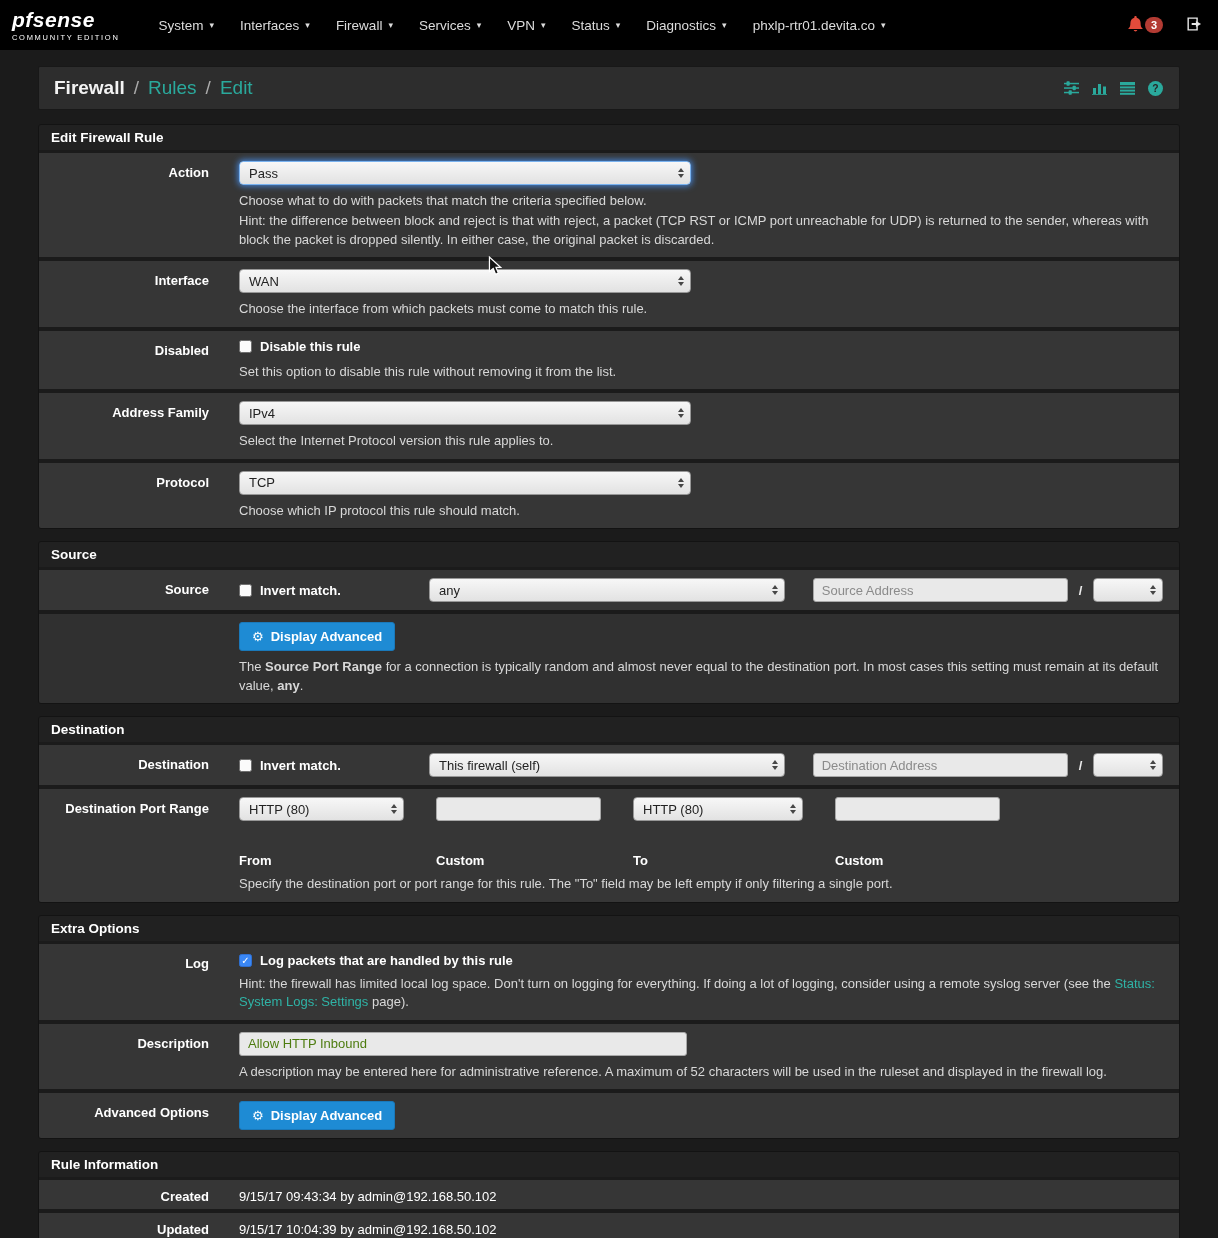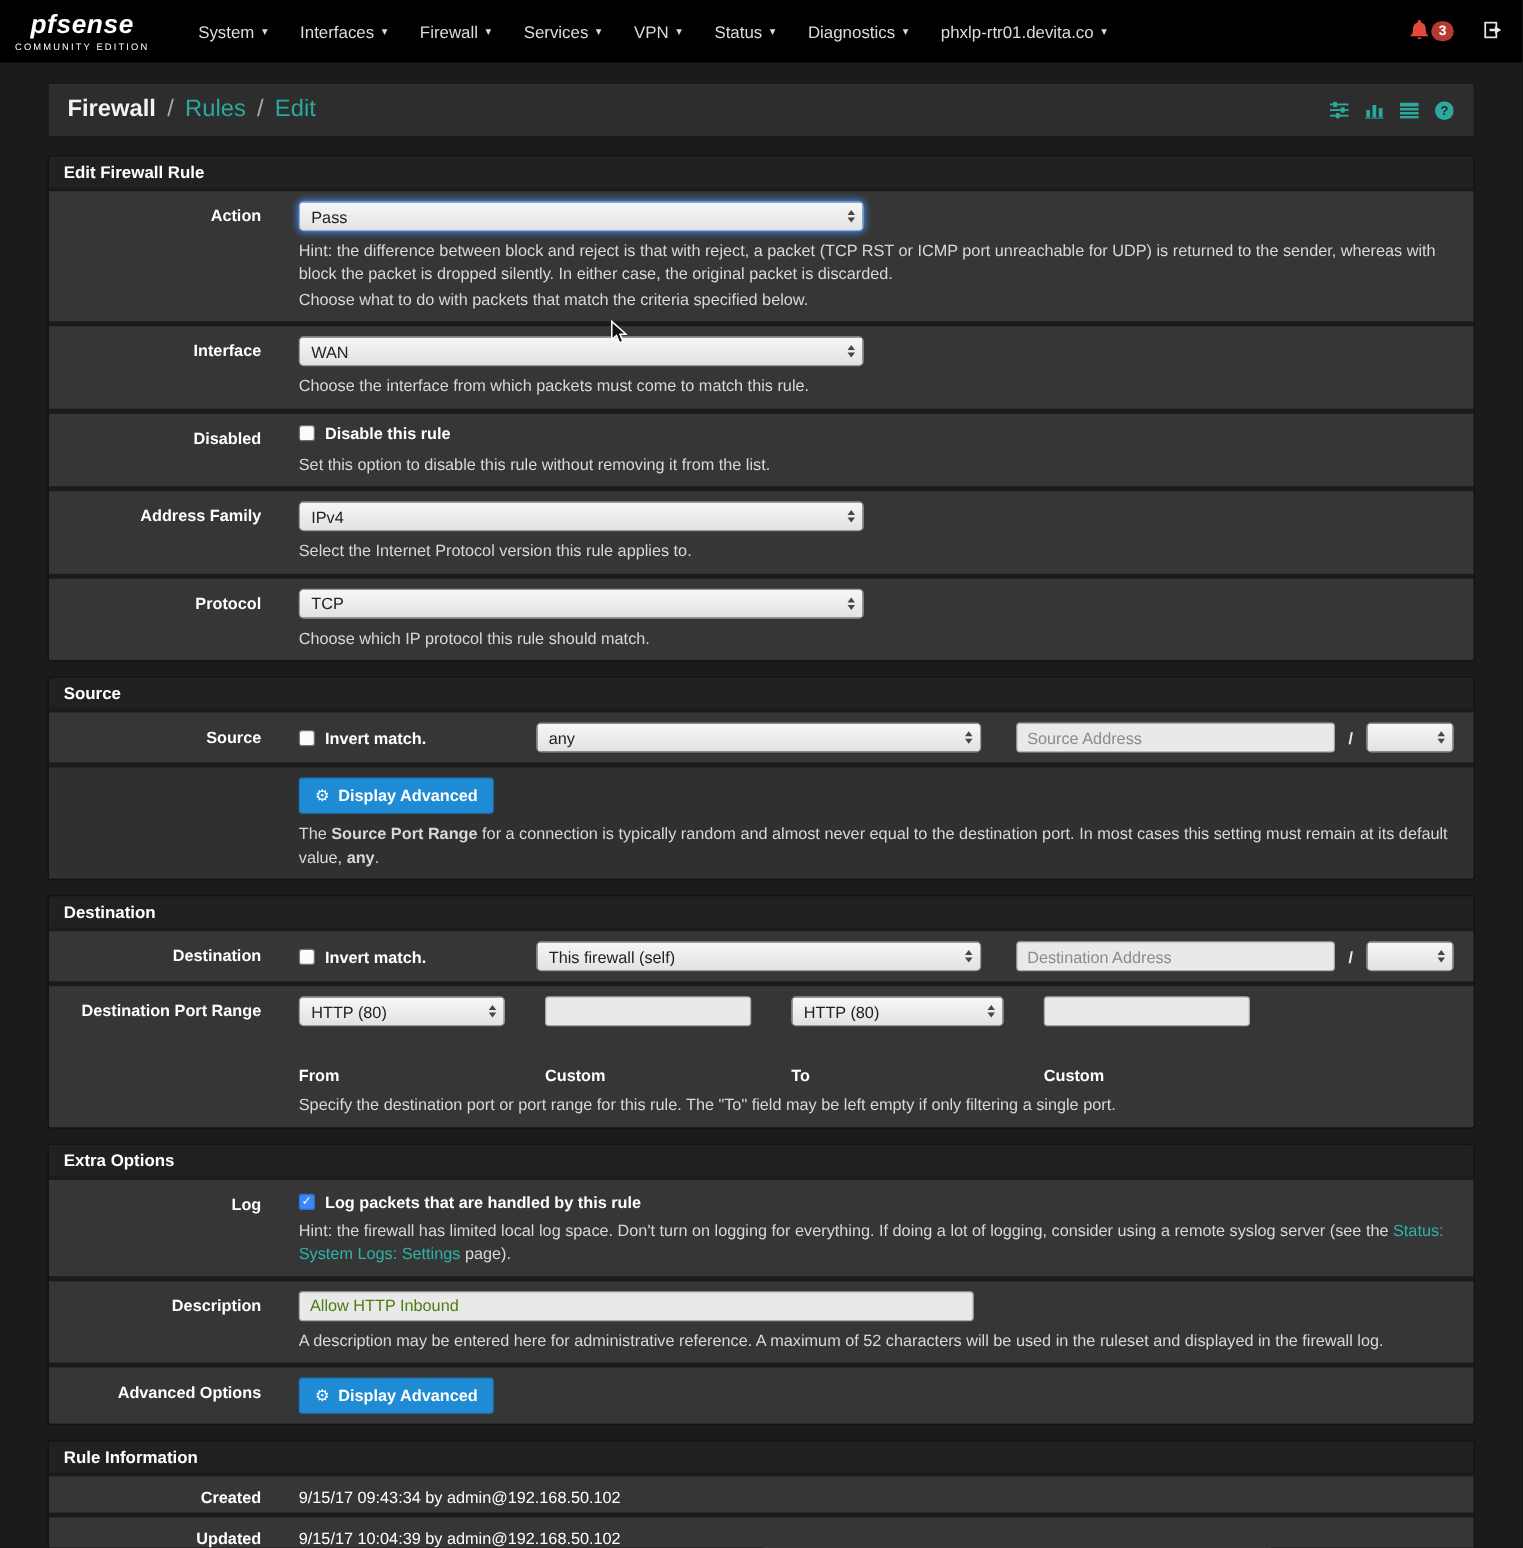--- a/index.html
+++ b/index.html
@@ -4,21 +4,21 @@
 <style>
   * { box-sizing: border-box; margin: 0; padding: 0; }
   html { background: #101010; }
   body {
     width: 1218px; height: 1238px; margin: 0 auto; position: relative; overflow: hidden;
     background: #1b1b1b; color: #d9d9d9;
     font-family: "Liberation Sans", "DejaVu Sans", sans-serif; font-size: 13px;
   }
 
   
-  .navbar { height: 50px; background: #000; display: flex; align-items: center; padding: 0 16px 0 12px; text-align: center; }
+  .navbar { height: 50px; background: #000; display: flex; align-items: center; padding: 0 16px 0 12px; }
   .brand { margin-right: 26px; cursor: pointer; }
   .brand-name { color: #fff; font-size: 21px; font-weight: bold; font-style: italic; letter-spacing: .5px; line-height: 1; }
   .brand-sub { color: #fff; font-size: 7.5px; letter-spacing: 1.7px; margin-top: 3px; white-space: nowrap; }
   .nav-items { list-style: none; display: flex; align-items: center; height: 100%; flex: 1; }
   .nav-items li { color: #dcdcdc; padding: 0 13px; height: 100%; display: flex; align-items: center; gap: 6px; cursor: pointer; font-size: 13.5px; white-space: nowrap; }
   .caret { font-style: normal; font-size: 9px; color: #dcdcdc; line-height: 1; }
   .nav-right { display: flex; align-items: center; gap: 24px; }
   .bell-wrap { display: flex; align-items: center; cursor: pointer; }
   .badge { background: #b33b33; color: #fff; border-radius: 9px; min-width: 18px; height: 16px; padding: 0 5px; font-size: 11px; display: inline-flex; align-items: center; justify-content: center; margin-left: 2px; font-weight: bold; }
   .logout { cursor: pointer; display: flex; align-items: center; }
@@ -59,21 +59,21 @@
   .sel-arrows .dn { width: 0; height: 0; border-left: 3.5px solid transparent; border-right: 3.5px solid transparent; border-top: 4px solid #464646; }
   .select.lg { width: 452px; }
   .select.w-type { width: 358px; margin-right: 28px; }
   .select.w-mask { width: 70px; }
   .select.focused { border-color: #79b2ef; box-shadow: 0 0 6px 1px rgba(72,150,255,.85); }
 
   
   .tinput { background: #e9e9e9; border: 1px solid #a8a8a8; border-radius: 3px; height: 24px; padding: 0 8px; font-size: 13px; color: #4d7c0f; font-family: inherit; width: 100%; }
   .tinput::placeholder { color: #8b8b8b; opacity: 1; }
   .w-addr { width: 255px; flex: 0 0 255px; }
-  .w-desc { width: 540px; }
+  .w-desc { width: 448px; }
   .slash { margin: 0 11px; color: #eee; font-weight: bold; }
 
   
   .check-wrap { display: inline-flex; align-items: center; gap: 8px; cursor: pointer; }
   .hrow .check-wrap { width: 190px; flex: 0 0 190px; }
   .checkbox { width: 13px; height: 13px; background: #fbfbfb; border: 1px solid #6f6f6f; border-radius: 2.5px; display: inline-flex; align-items: center; justify-content: center; flex: 0 0 auto; }
   .checkbox.checked { background: #3a87f5; border-color: #2e6fd2; }
   .tick { color: #fff; font-size: 10px; font-style: normal; line-height: 1; font-weight: bold; }
   .check-label { color: #fff; font-weight: bold; }
 
@@ -215,22 +215,22 @@
       <div class="form-row">
         <label class="flabel u">Action</label>
         <div class="fctrl">
           <div class="select lg focused">
             <span class="sel-val">Pass</span>
             <span class="sel-arrows">
                 <i class="up"></i>
                 <i class="dn"></i>
               </span>
           </div>
+          <p class="help">Choose what to do with packets that match the criteria specified below.</p>
           <p class="help">Hint: the difference between block and reject is that with reject, a packet (TCP RST or ICMP port unreachable for UDP) is returned to the sender, whereas with block the packet is dropped silently. In either case, the original packet is discarded.</p>
-          <p class="help">Choose what to do with packets that match the criteria specified below.</p>
         </div>
       </div>
 
       <div class="form-row">
         <label class="flabel u">Interface</label>
         <div class="fctrl">
           <div class="select lg">
             <span class="sel-val">WAN</span>
             <span class="sel-arrows">
                 <i class="up"></i>

